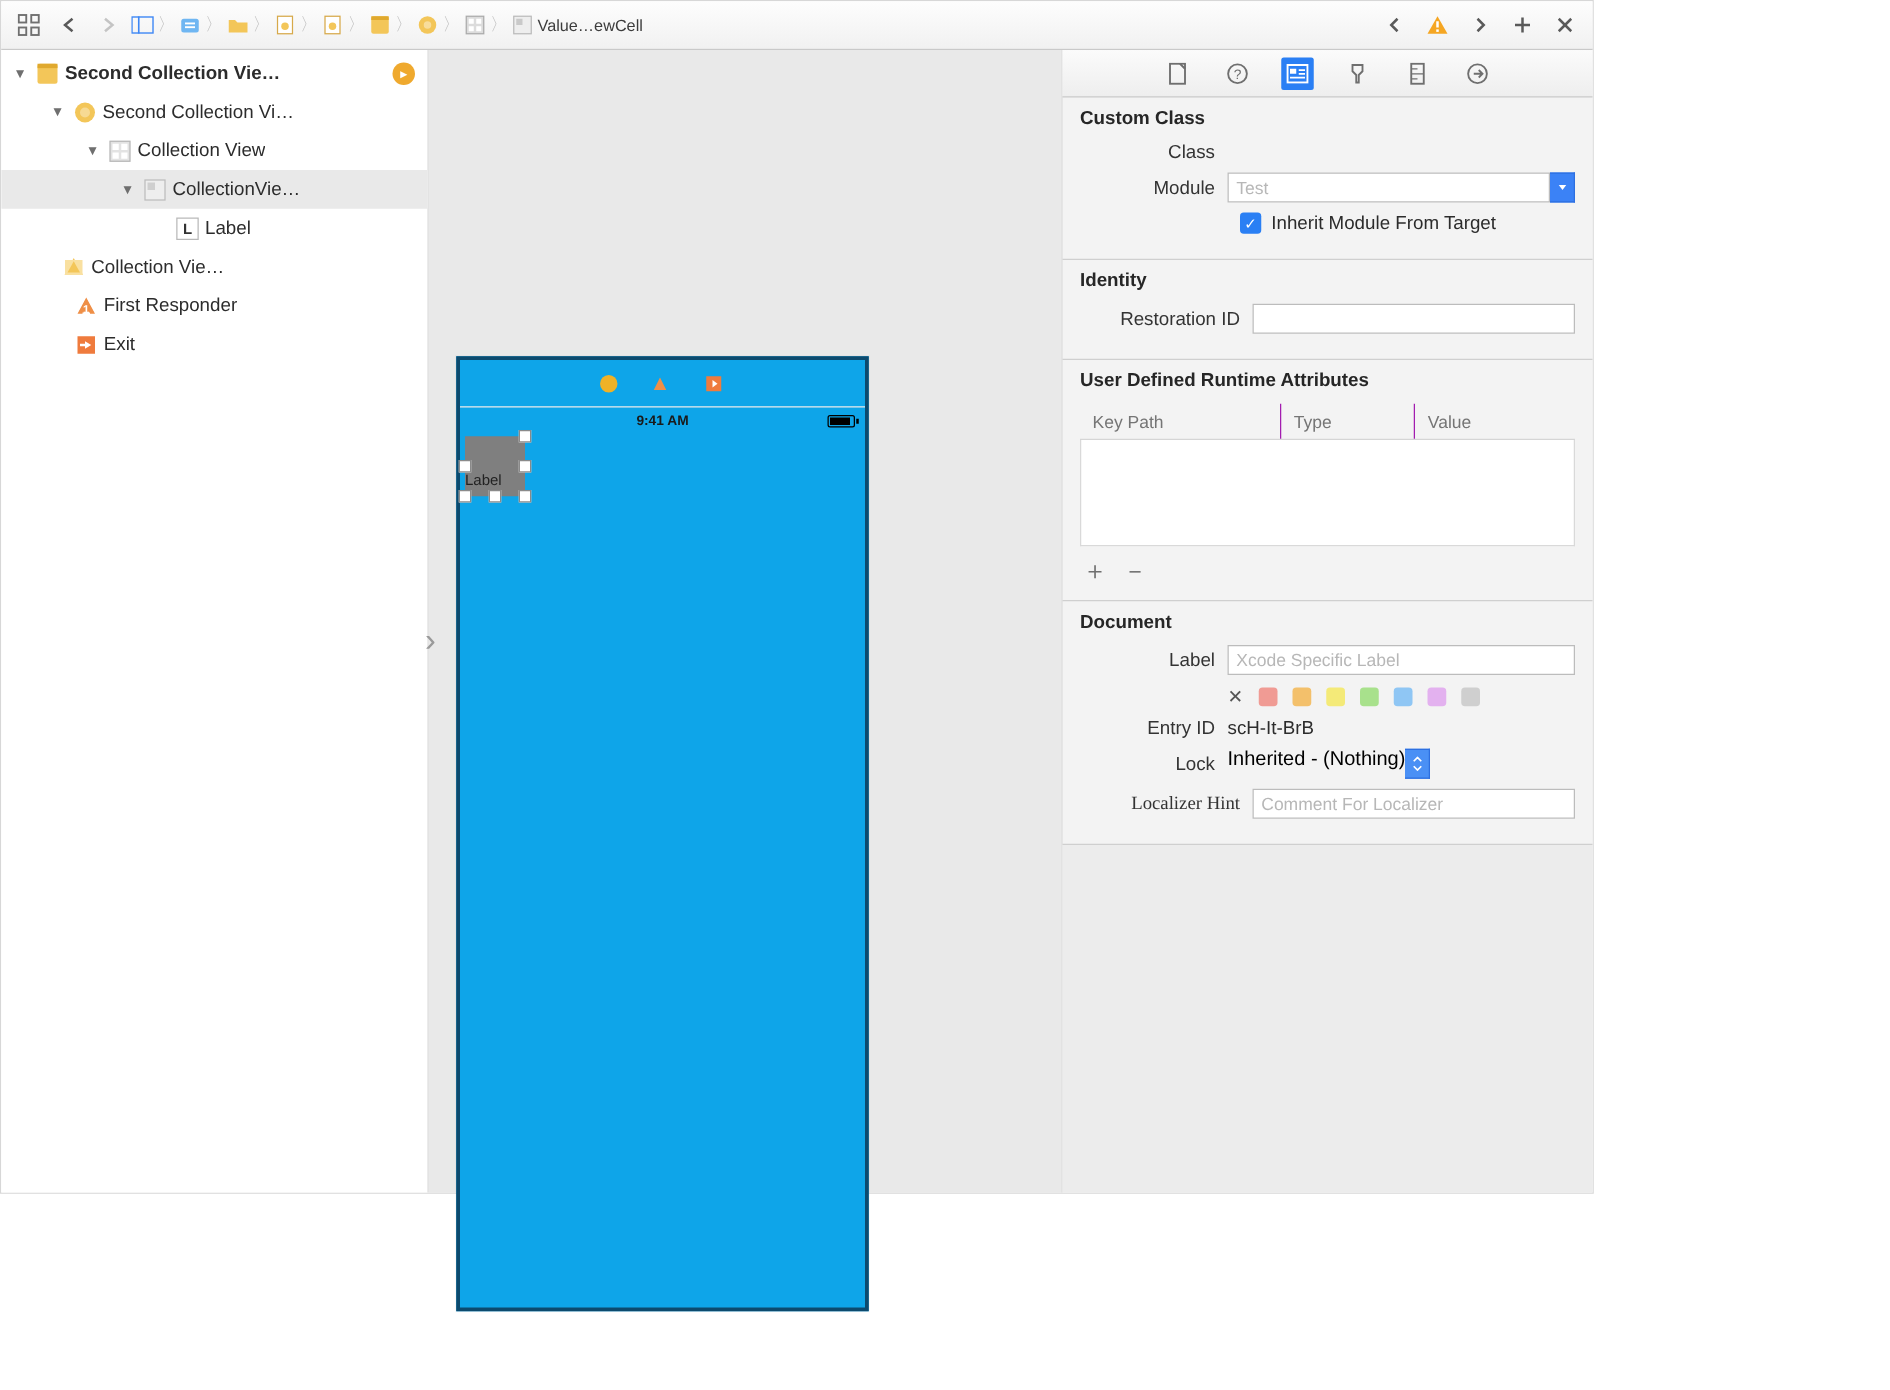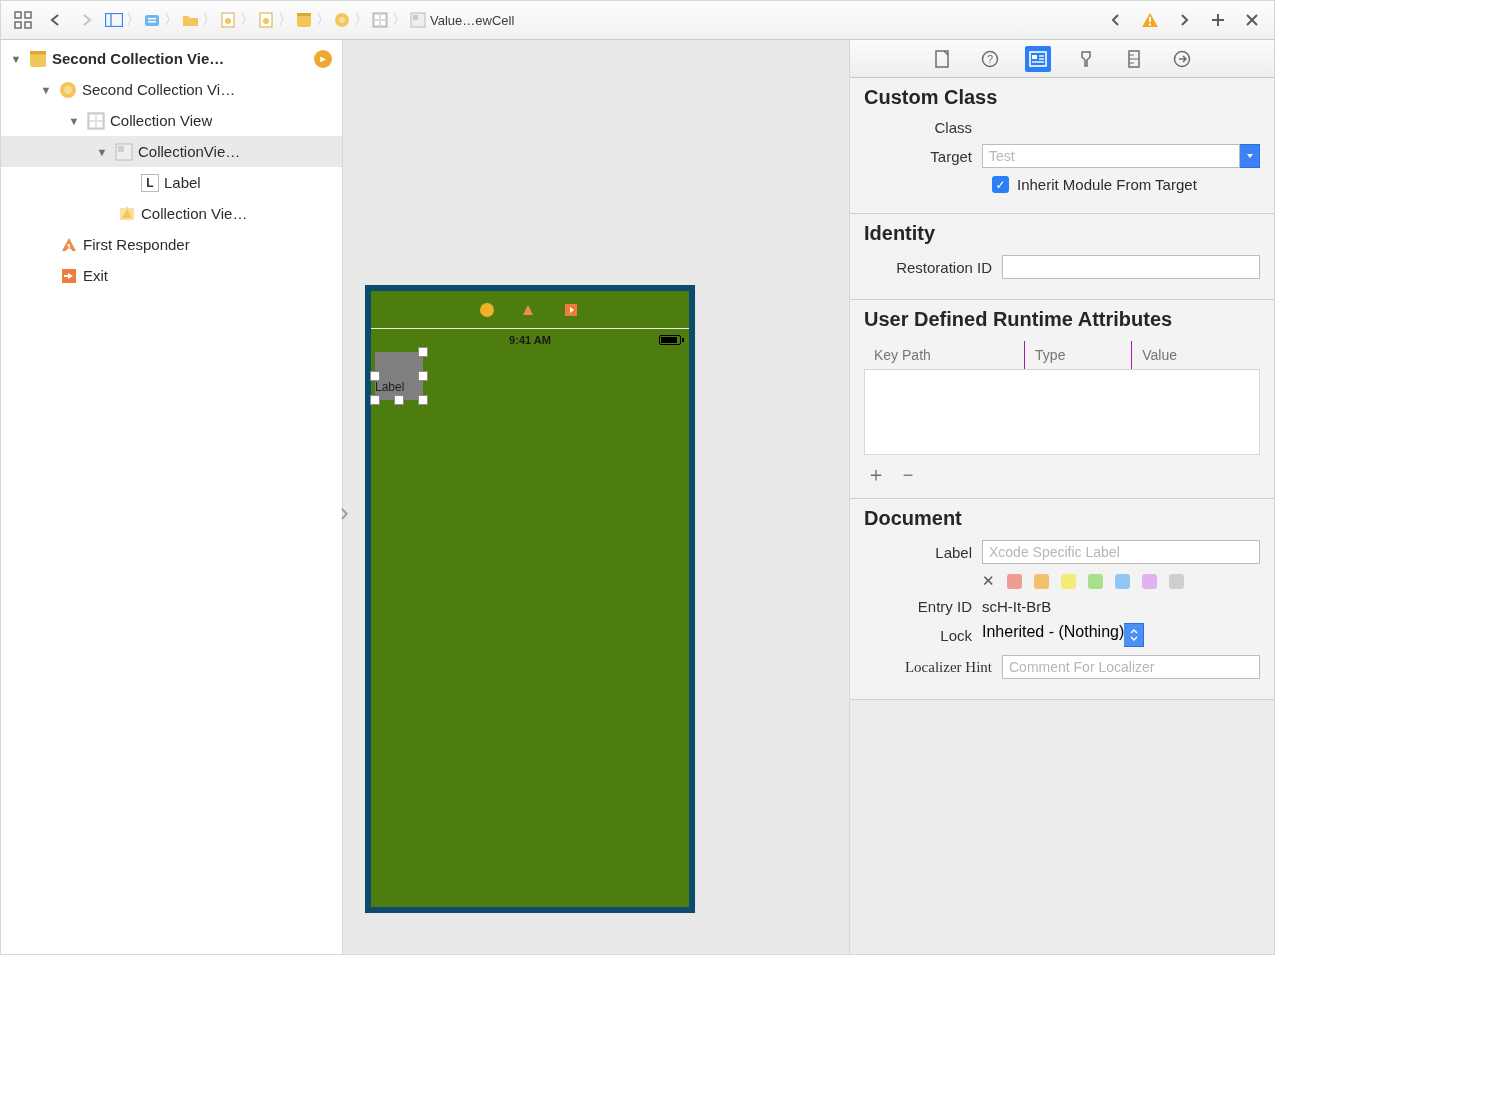--- a/index.html
+++ b/index.html
@@ -32,41 +32,41 @@
 .o-indent-0 { padding-left:8px; }
 .o-indent-1 { padding-left:38px; }
 .o-indent-2 { padding-left:66px; }
 .o-indent-3 { padding-left:94px; }
 .o-indent-4 { padding-left:140px; }
 .circle-play { width:18px;height:18px;border-radius:50%;background:#efa92e;display:flex;align-items:center;justify-content:center;color:#fff;font-size:10px; margin-left:auto; margin-right:10px;}
 .label-L { width:18px; height:18px; border:1px solid #b9b9b9; background:#fff; display:flex;align-items:center;justify-content:center; font-size:12px; font-weight:600; color:#333;}
 
 
 .canvas { flex:1; background:#e9e9e9; position:relative; }
-.device { position:absolute; left:22px; top:245px; width:330px; height:628px; background:#4d7c0f; border:6px solid #0c4a6e; box-shadow: 0 0 0 1px rgba(0,0,0,0.02);}
+.device { position:absolute; left:22px; top:245px; width:330px; height:764px; background:#0ea5e9; border:3px solid #0c4a6e; box-shadow: 0 0 0 1px rgba(0,0,0,0.02);}
 .device-top { height:38px; border-bottom:1px solid #ececec; display:flex; justify-content:center; align-items:center; gap:24px;}
 .dot { width:14px;height:14px;border-radius:50%; background:#efb227; }
 .status-bar { height:21px; display:flex; align-items:center; justify-content:space-between; padding:0 8px; font-size:11px; color:#1a1a1a;}
 .sb-center { position:absolute; left:50%; transform:translateX(-50%); font-weight:600; font-size:11px; }
 .battery { width:22px; height:10px; border:1.5px solid #000; border-radius:2px; position:relative;}
 .battery::after{content:"";position:absolute;right:-4px;top:2px;width:2px;height:4px;background:#000;}
 .battery .fill{position:absolute;left:1px;top:1px;bottom:1px;width:16px;background:#000;}
 .cell-sel { position:absolute; left:4px; top:61px; width:48px; height:48px; background:#7f7f7f; }
 .cell-lbl { position:absolute; left:4px; top:89px; font-size:12px; color:#222; }
 .handle { position:absolute; width:10px; height:10px; background:#fff; border:1px solid #8a8a8a; }
 .arrow-tab { position:absolute; left:-3px; top:50%; color:#9a9a9a; font-size:26px; }
 
 
 .inspector { width:425px; border-left:1px solid #d7d7d7; background:#f3f3f3; display:flex; flex-direction:column; }
 .insp-tabs { height:38px; border-bottom:1px solid #c9c9c9; display:flex; align-items:center; justify-content:center; gap:22px; background:linear-gradient(#fbfbfb,#eeeeee);}
 .insp-tab { width:26px; height:26px; display:flex; align-items:center; justify-content:center; color:#6f6f6f; }
 .insp-tab.active { background:#2a7ff4; color:#fff; border-radius:2px; }
 
 .section { border-bottom:1px solid #cfcfcf; padding:8px 14px 12px 14px; }
-.section .title { font-size:20px; font-weight:700; color:#262626; margin-bottom:10px; }
+.section .title { font-size:15px; font-weight:700; color:#262626; margin-bottom:10px; }
 .form-row { display:flex; align-items:center; margin-bottom:8px; }
 .form-row label { width:118px; text-align:right; font-size:15px; color:#333; padding-right:10px;}
 .field-wrap { flex:1; display:flex; }
 input.txt, select.sel { flex:1; height:24px; font-size:14px; border:1px solid #bcbcbc; background:#fff; padding:0 6px; color:#222; }
 input.txt::placeholder { color:#b7b7b7; }
 .class-field { background:#cfe3ff !important; border:2px solid #6ea7ef !important; height:26px; }
 .class-nav { width:20px; height:26px; background:#e8eef8; border:1px solid #9cbff0; border-left:none; display:flex;align-items:center;justify-content:center;color:#888;}
 .class-nav:last-child { background:#367fe6; color:#fff;}
 .sel-dd { width:20px; height:24px; background:#3b82f6; display:flex;align-items:center;justify-content:center;color:#fff; border:1px solid #2d6fe0; border-left:none;}
 .checkbox { width:17px; height:17px; background:#2a7ff4; border-radius:3px; display:flex; align-items:center; justify-content:center; color:#fff; font-size:12px; margin-right:8px;}
@@ -257,21 +257,21 @@
               <rect x="1" y="1" width="16" height="16" fill="#eee" stroke="#bcbcbc"></rect>
               <rect x="3" y="3" width="6" height="6" fill="#cfcfcf"></rect>
             </svg>
           </span>
         <span class="ellip">CollectionVie…</span>
       </div>
       <div class="o-row o-indent-4">
         <span class="label-L">L</span>
         <span class="ellip">Label</span>
       </div>
-      <div class="o-row o-indent-3" style="padding-left:116px;">
+      <div class="o-row o-indent-3" style="padding-left:48px;">
         <span class="o-icon">
             <svg width="18" height="18">
               <path d="M3 14 L9 3 L15 14 Z" fill="none" stroke="#f3c659" stroke-width="1.6"></path>
               <path d="M2 3 L16 3 L16 15 L2 15 Z" fill="#f9e0a0"></path>
               <path d="M4 13 L9 4 L14 13 Z" fill="#f3c659"></path>
             </svg>
           </span>
         <span class="ellip">Collection Vie…</span>
       </div>
       <div class="o-row o-indent-1" style="padding-left:58px;">
@@ -378,21 +378,21 @@
             </svg>
           </div>
       </div>
 
       <div class="section">
         <div class="title">Custom Class</div>
         <div class="form-row">
           <label>Class</label>
         </div>
         <div class="form-row">
-          <label>Target</label>
+          <label>Module</label>
           <div class="field-wrap">
             <input class="txt" style="color: rgb(183, 183, 183);" placeholder="Test">
             <span class="sel-dd">
                 <svg width="10" height="10" viewBox="0 0 10 10">
                   <path d="M2 3 L5 7 L8 3" fill="#fff"></path>
                 </svg>
               </span>
           </div>
         </div>
         <div class="form-row" style="padding-left:128px;">

